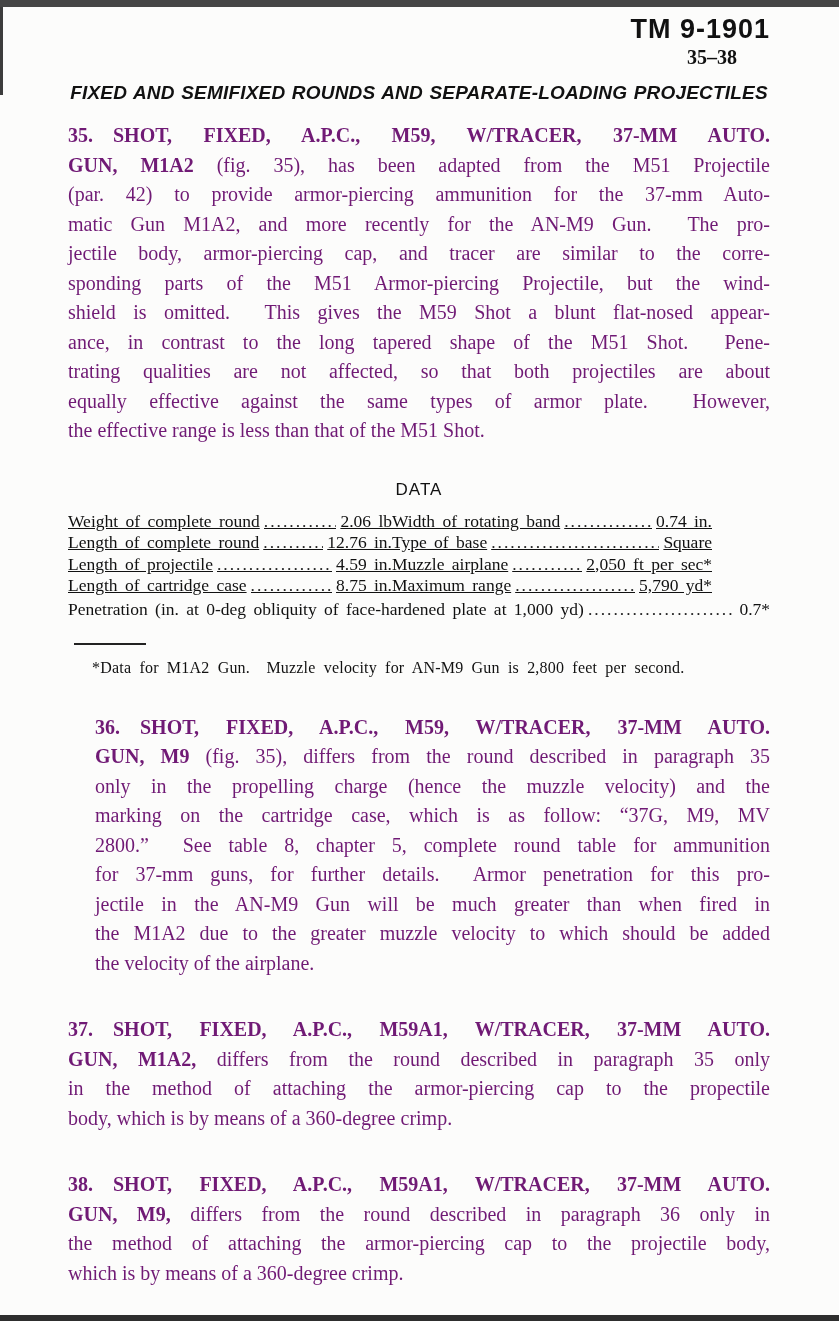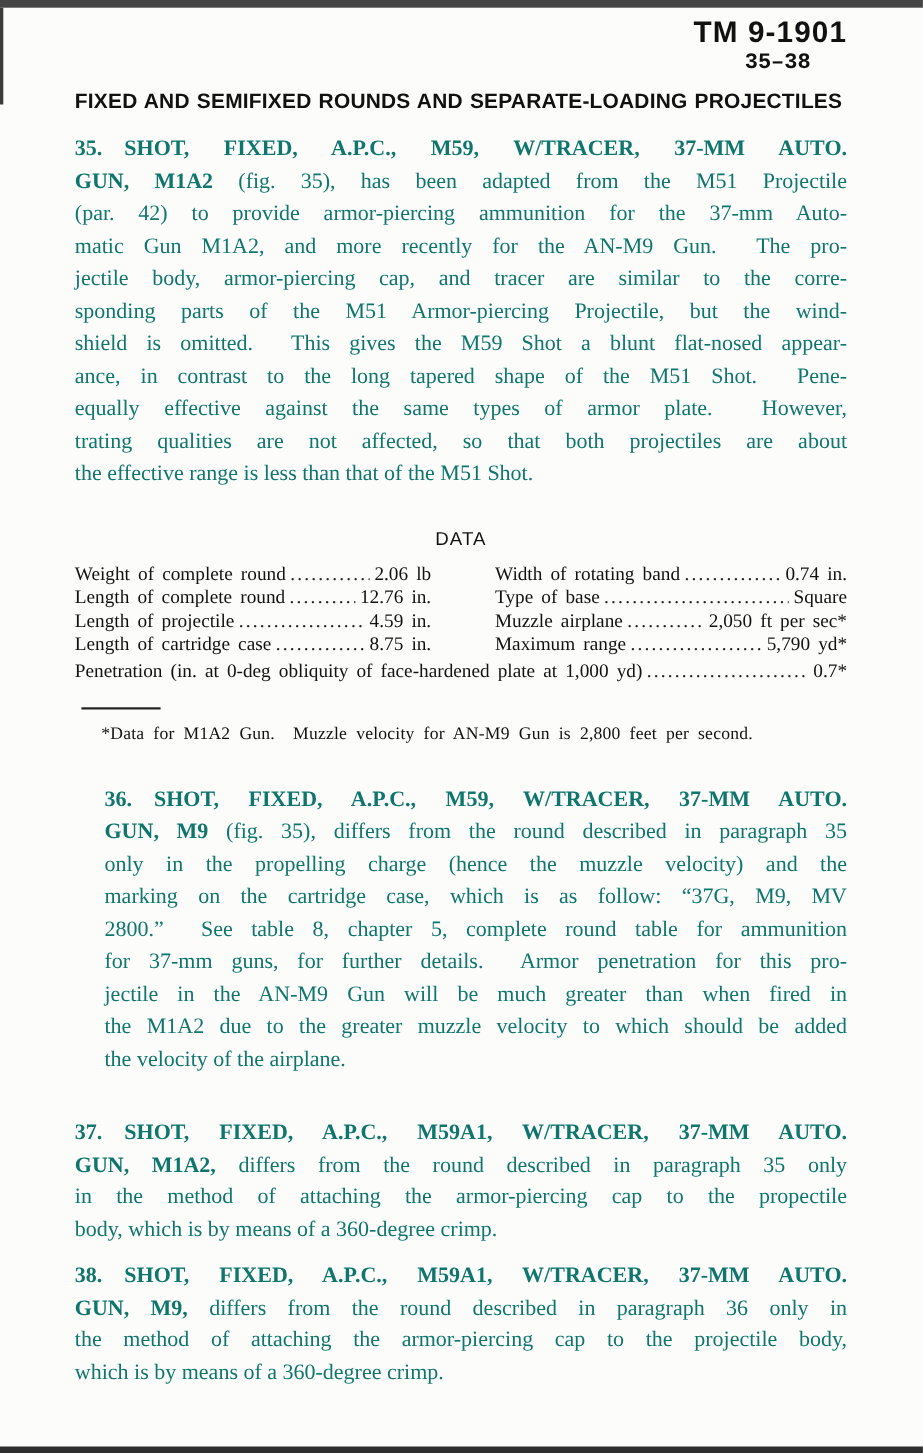--- a/index.html
+++ b/index.html
@@ -3,33 +3,33 @@
 <meta charset="utf-8">
 <style>
   html,body{margin:0;padding:0;}
   body{width:839px;height:1321px;background:#e9e9e9;font-family:"Liberation Serif",serif;}
   .page{position:relative;width:839px;height:1321px;background:#fcfcfb;overflow:hidden;color:#111;}
   .scan-bar-top{position:absolute;top:0;left:0;width:839px;height:7px;background:#454545;}
   .scan-bar-bottom{position:absolute;bottom:0;left:0;width:839px;height:6px;background:#2e2e2e;}
   .scan-edge-left{position:absolute;top:7px;left:0;width:3px;height:88px;background:#3c3c3c;}
   .content{padding:13px 69px 0 68px;}
   .hdr-manual{font-family:"Liberation Sans",sans-serif;font-weight:700;font-size:27px;line-height:32px;text-align:right;letter-spacing:1px;}
-  .hdr-range{font-family:Liberation Mono, monospace;font-weight:700;font-size:20px;line-height:23px;text-align:right;padding-right:33px;margin-top:1px;}
-  .section-title{margin-top:13px;text-align:left;font-family:"Liberation Sans",sans-serif;font-weight:700;font-size:19px;letter-spacing:.2px;word-spacing:1px;}
-  .para{font-size:20px;line-height:29.5px;color:#0f766e;}
+  .hdr-range{font-family:Liberation Serif, serif;font-weight:700;font-size:20px;line-height:23px;text-align:right;padding-right:33px;margin-top:1px;}
+  .section-title{margin-top:13px;text-align:center;font-family:"Liberation Sans",sans-serif;font-weight:700;font-size:19px;letter-spacing:.2px;word-spacing:1px;font-style:italic;}
+  .para{font-size:20px;line-height:29.5px;color:#701a75;}
   .pline{text-align:justify;text-align-last:justify;text-justify:inter-word;white-space:normal;}
   .pline.last{text-align-last:left;}
   .b{font-weight:700;}
   .para-35{margin-top:17px;}
   .para-36{margin-top:35px;margin-left:27px;}
   .para-37{margin-top:37px;}
-  .para-38{margin-top:12px;}
+  .para-38{margin-top:37px;}
   .data-section{margin-top:34px;}
   .data-head{text-align:center;font-family:"Liberation Sans",sans-serif;font-weight:400;font-size:17px;letter-spacing:1px;}
-  .data-grid{margin-top:11px;display:grid;grid-template-columns:324px 320px;column-gap:58px;font-size:17.5px;line-height:21.5px;word-spacing:3px;}
+  .data-grid{margin-top:11px;display:grid;grid-template-columns:324px 320px;font-size:17.5px;line-height:21.5px;word-spacing:3px;text-decoration:underline;}
   .col{display:flex;flex-direction:column;}
   .drow{display:flex;align-items:baseline;}
   .drow .lbl{white-space:nowrap;}
   .drow .dots{flex:1 1 auto;overflow:hidden;white-space:nowrap;margin:0 4px;color:#222;}
   .drow .dots::after{content:"......................................................................................";letter-spacing:2px;}
   .drow .val{white-space:nowrap;}
   .data-full{margin-top:1px;font-size:17.5px;line-height:22px;word-spacing:3px;}
   .foot-rule{margin-top:23px;margin-left:6px;width:72px;border:0;border-top:2px solid #222;}
   .footnote{margin-top:13px;padding-left:24px;font-size:16px;line-height:20px;word-spacing:4px;letter-spacing:.2px;}
   .page-number{margin-top:7px;text-align:center;font-family:"Liberation Sans",sans-serif;font-weight:700;font-size:21px;letter-spacing:1px;}
@@ -49,22 +49,22 @@
 
     <div class="para para-35">
         <div class="pline"><span class="b">35.  SHOT, FIXED, A.P.C., M59, W/TRACER, 37-MM AUTO.</span></div>
         <div class="pline"><span class="b">GUN, M1A2</span><span> (fig. 35), has been adapted from the M51 Projectile</span></div>
         <div class="pline"><span>(par. 42) to provide armor-piercing ammunition for the 37-mm Auto-</span></div>
         <div class="pline"><span>matic Gun M1A2, and more recently for the AN-M9 Gun.&nbsp; The pro-</span></div>
         <div class="pline"><span>jectile body, armor-piercing cap, and tracer are similar to the corre-</span></div>
         <div class="pline"><span>sponding parts of the M51 Armor-piercing Projectile, but the wind-</span></div>
         <div class="pline"><span>shield is omitted.&nbsp; This gives the M59 Shot a blunt flat-nosed appear-</span></div>
         <div class="pline"><span>ance, in contrast to the long tapered shape of the M51 Shot.&nbsp; Pene-</span></div>
+        <div class="pline"><span>trating qualities are not affected, so that both projectiles are about</span></div>
         <div class="pline"><span>equally effective against the same types of armor plate.&nbsp; However,</span></div>
-        <div class="pline"><span>trating qualities are not affected, so that both projectiles are about</span></div>
         <div class="pline last"><span>the effective range is less than that of the M51 Shot.</span></div>
       </div>
 
     <div class="data-section">
       <div class="data-head">DATA</div>
       <div class="data-grid">
         <div class="col">
             <div class="drow">
               <span class="lbl">Weight of complete round</span>
               <span class="dots"></span>

